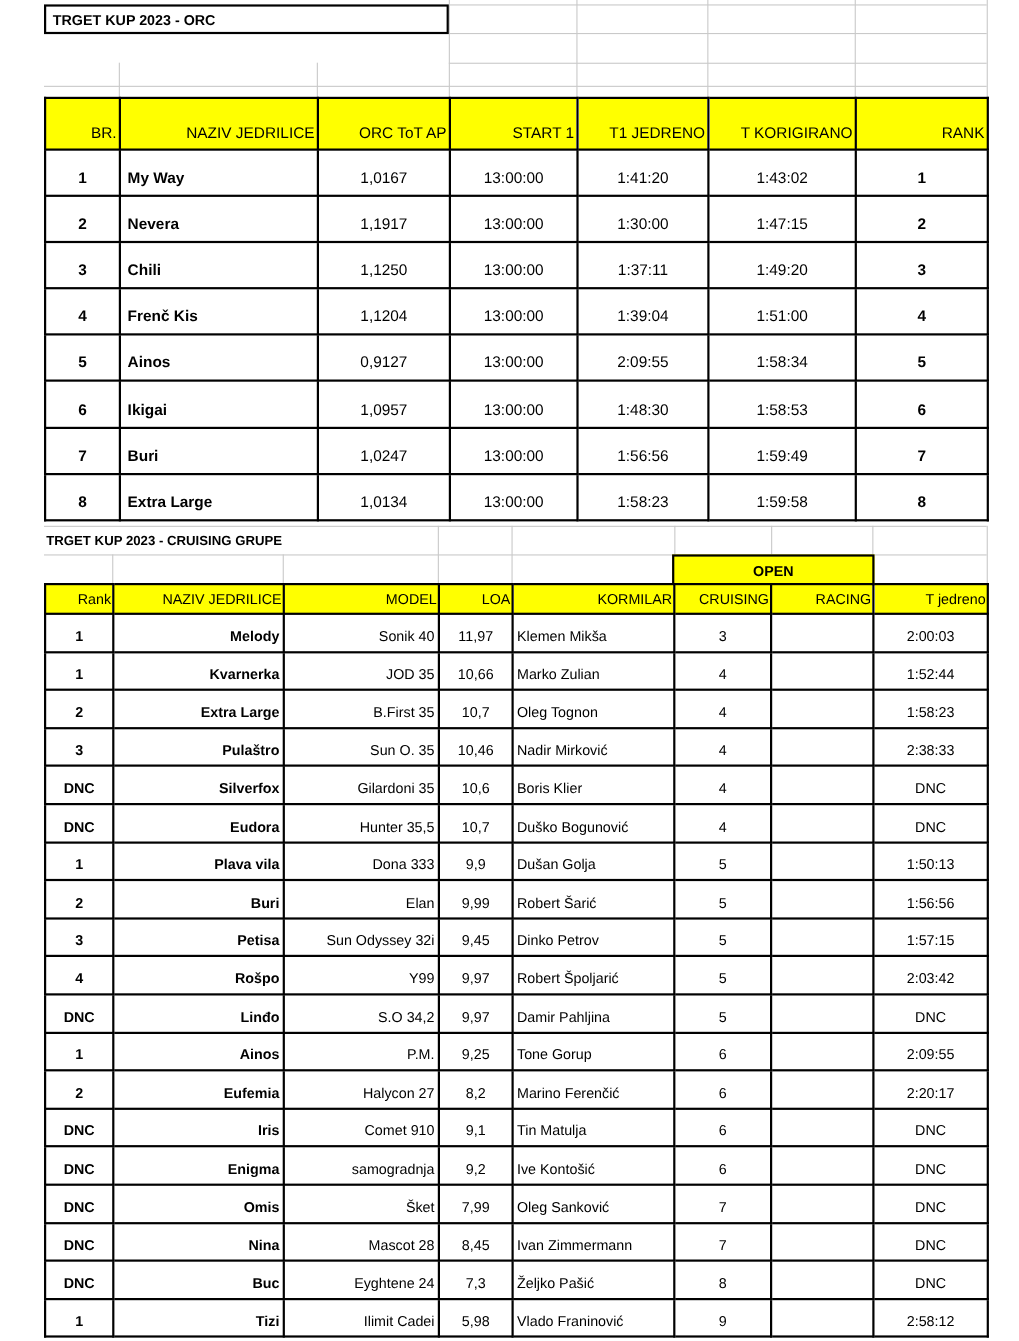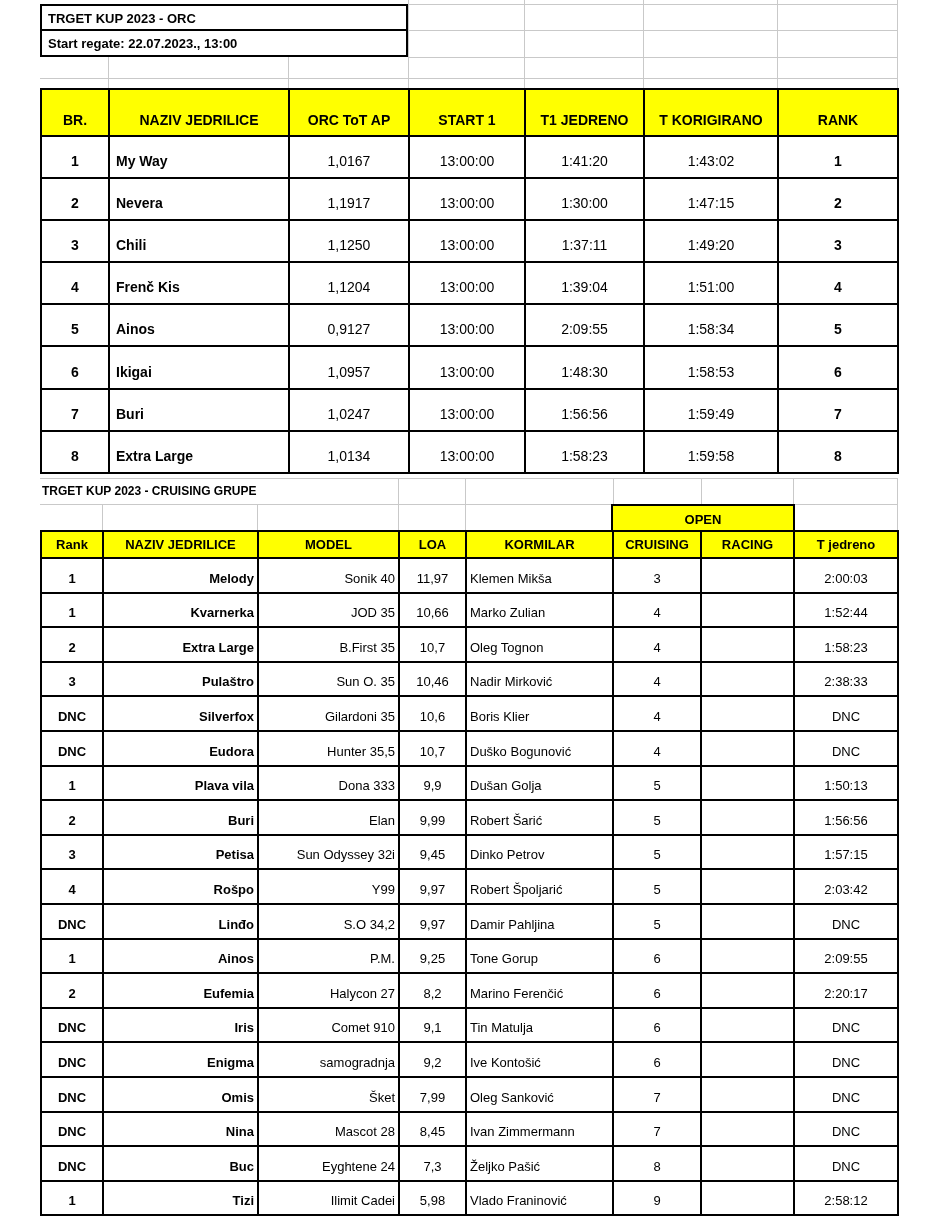--- a/index.html
+++ b/index.html
@@ -22,21 +22,21 @@
   #orc-subtitle{top:29px;height:28px;}
 
   .section-title{
     position:absolute;left:40px;top:478px;width:460px;height:26px;
     font-weight:bold;font-size:12px;padding-top:6px;white-space:nowrap;
     padding-left:2px;
   }
 
   table{border-collapse:collapse;table-layout:fixed;}
   th,td{box-sizing:border-box;border:2px solid #000;overflow:hidden;white-space:nowrap;}
-  th{background:#ffff00;font-weight:bold;text-align:center;vertical-align:bottom;}
+  th{background:#ffff00;font-weight:normal;text-align:right;vertical-align:bottom;}
 
   
   #orc-table{position:absolute;left:40px;top:88px;width:857px;}
   #orc-table th{height:47px;font-size:14px;padding:0 2px 7px;}
   #orc-table td{height:42.1px;font-size:14px;vertical-align:bottom;padding:0 4px 8px;text-align:center;}
   #orc-table td.c0,#orc-table td.c6{font-weight:bold;}
   #orc-table td.c1{text-align:left;font-weight:bold;padding-left:6px;}
 
   
   .open-box{
@@ -76,21 +76,20 @@
     <div class="vl" style="left:465px;top:478px;height:52px"></div>
     <div class="vl" style="left:613px;top:478px;height:26px"></div>
     <div class="vl" style="left:701px;top:478px;height:26px"></div>
     <div class="vl" style="left:793px;top:478px;height:26px"></div>
     <div class="vl" style="left:897px;top:478px;height:52px"></div>
     <div class="vl" style="left:102px;top:504px;height:26px"></div>
     <div class="vl" style="left:257px;top:504px;height:26px"></div>
   </div>
 
   <div class="title-box" id="orc-title">TRGET KUP 2023 - ORC</div>
-  <div class="title-box" id="orc-subtitle">Start regate: 22.07.2023., 13:00</div>
 
   <table id="orc-table">
     <colgroup>
       <col style="width:68px">
         <col style="width:180px">
         <col style="width:120px">
       <col style="width:116px">
         <col style="width:119px">
         <col style="width:134px">
       <col style="width:120px">

